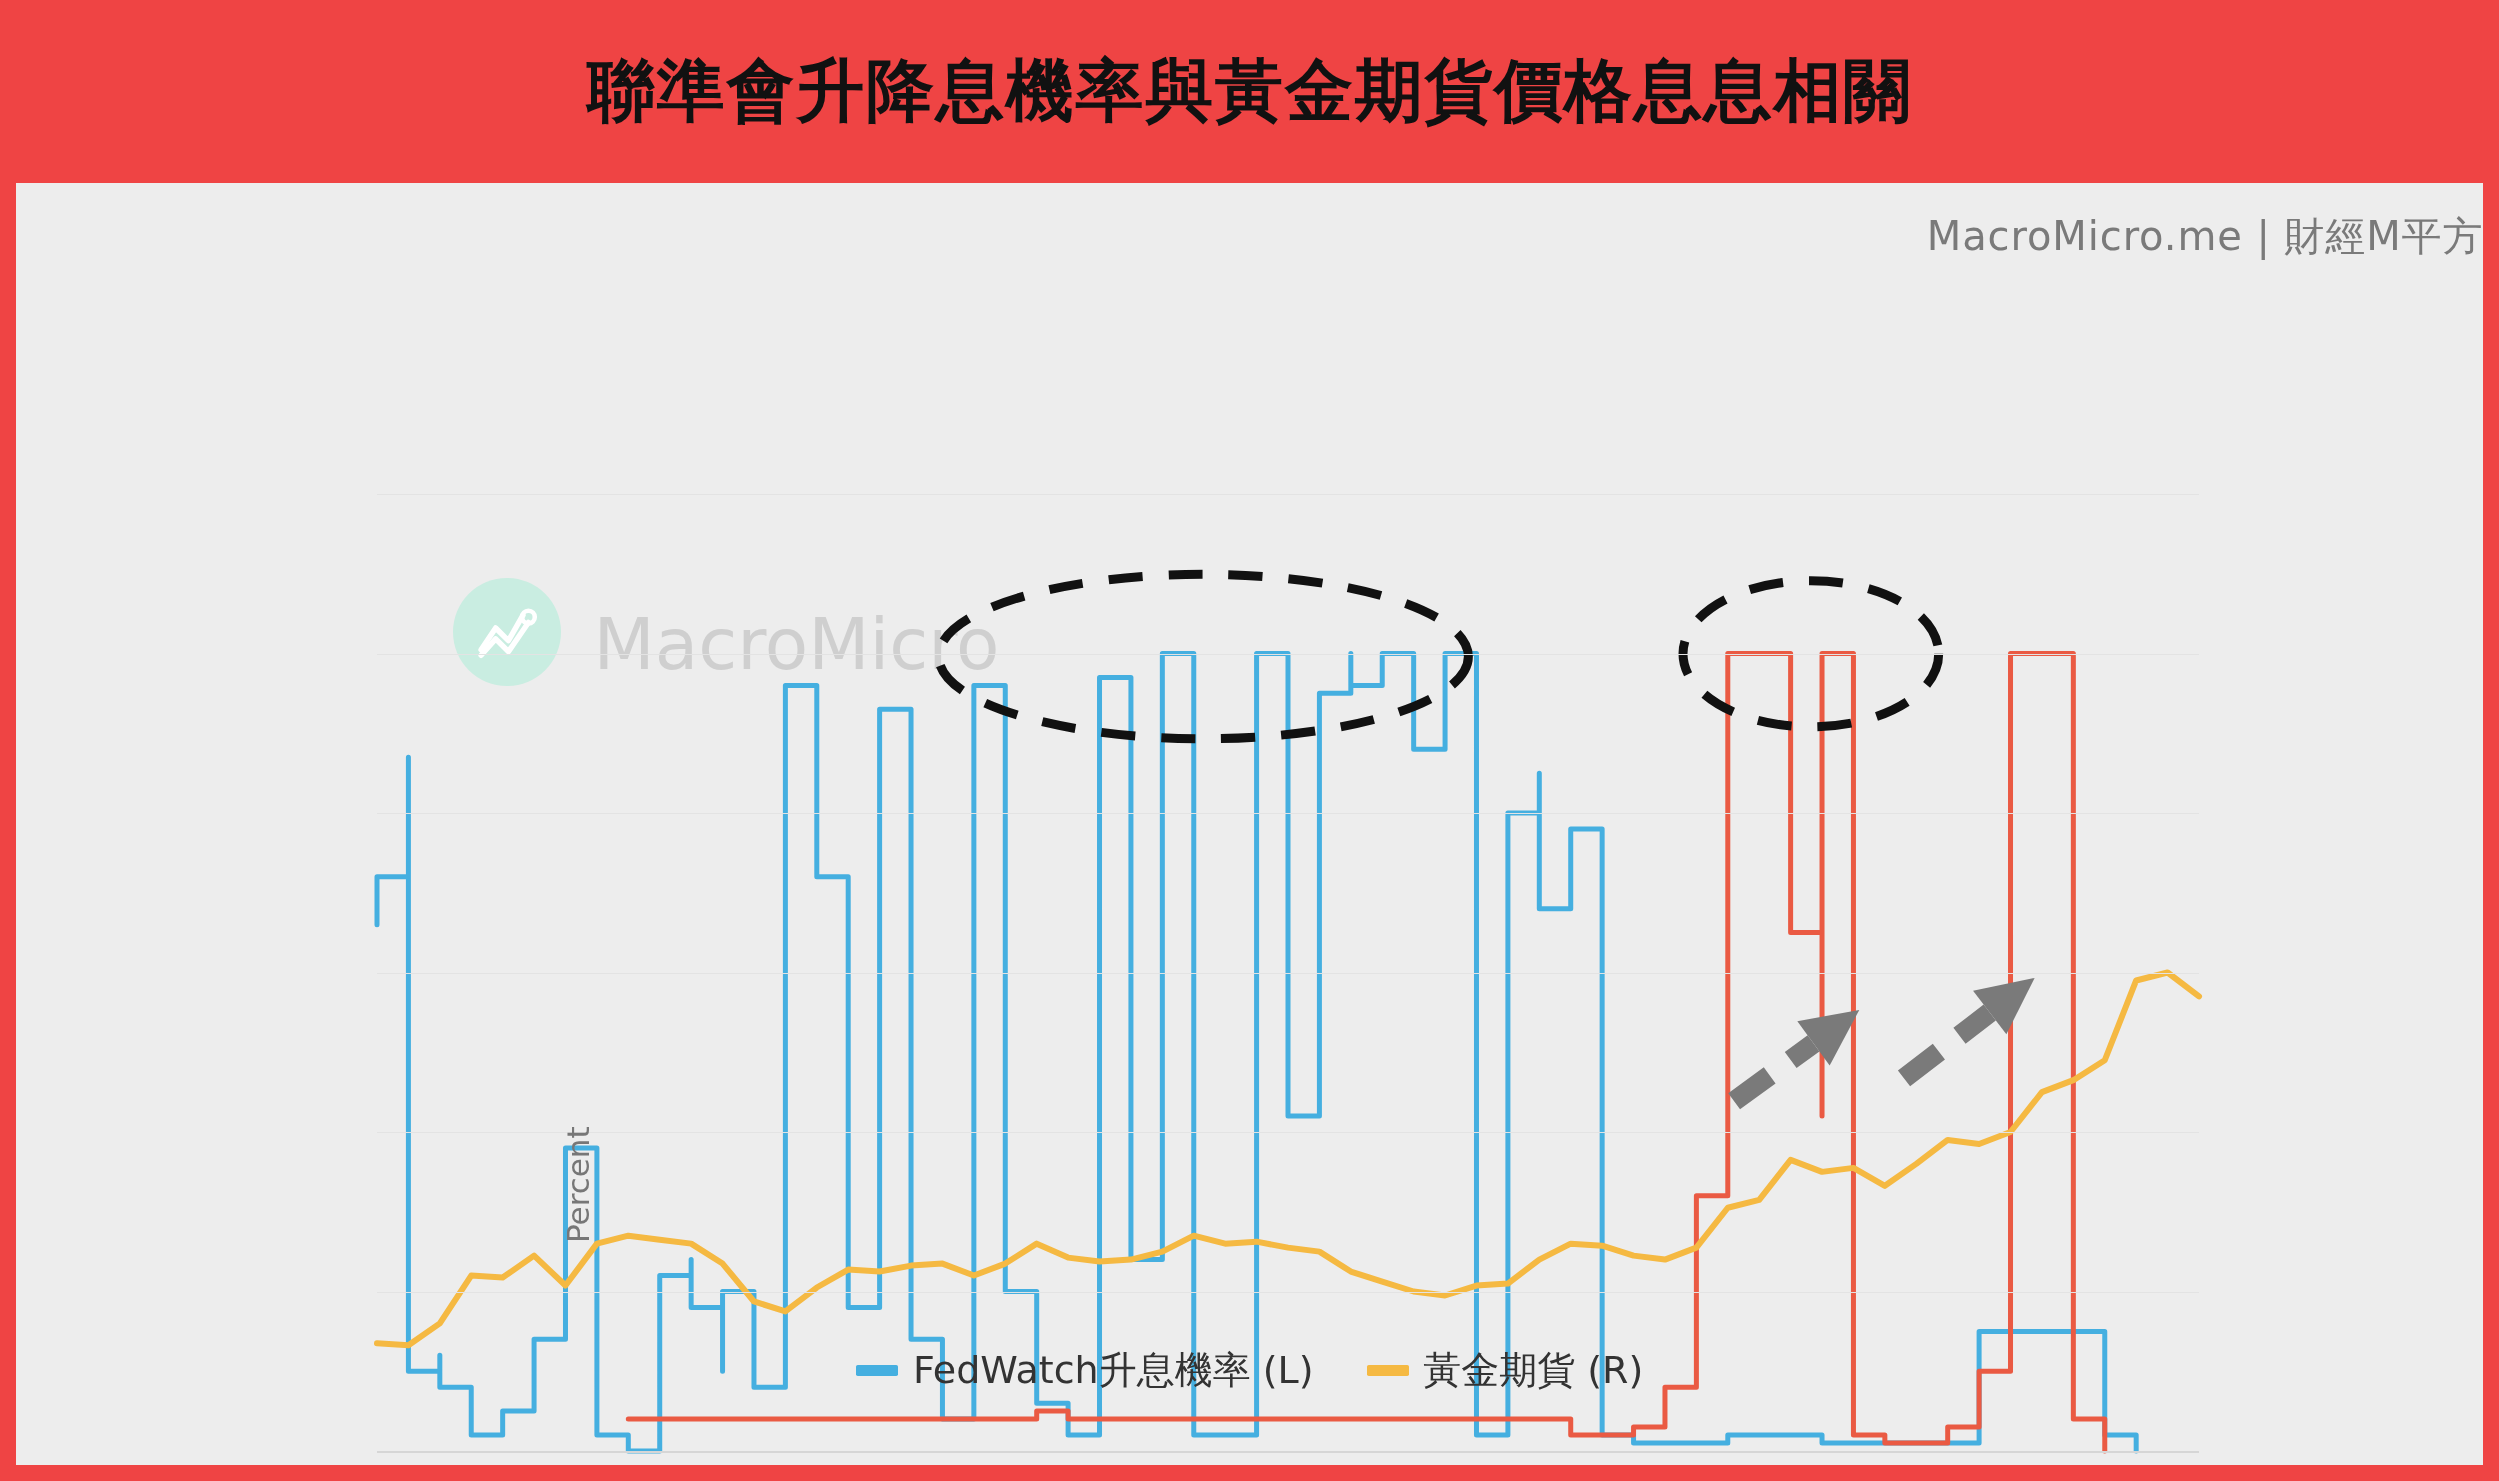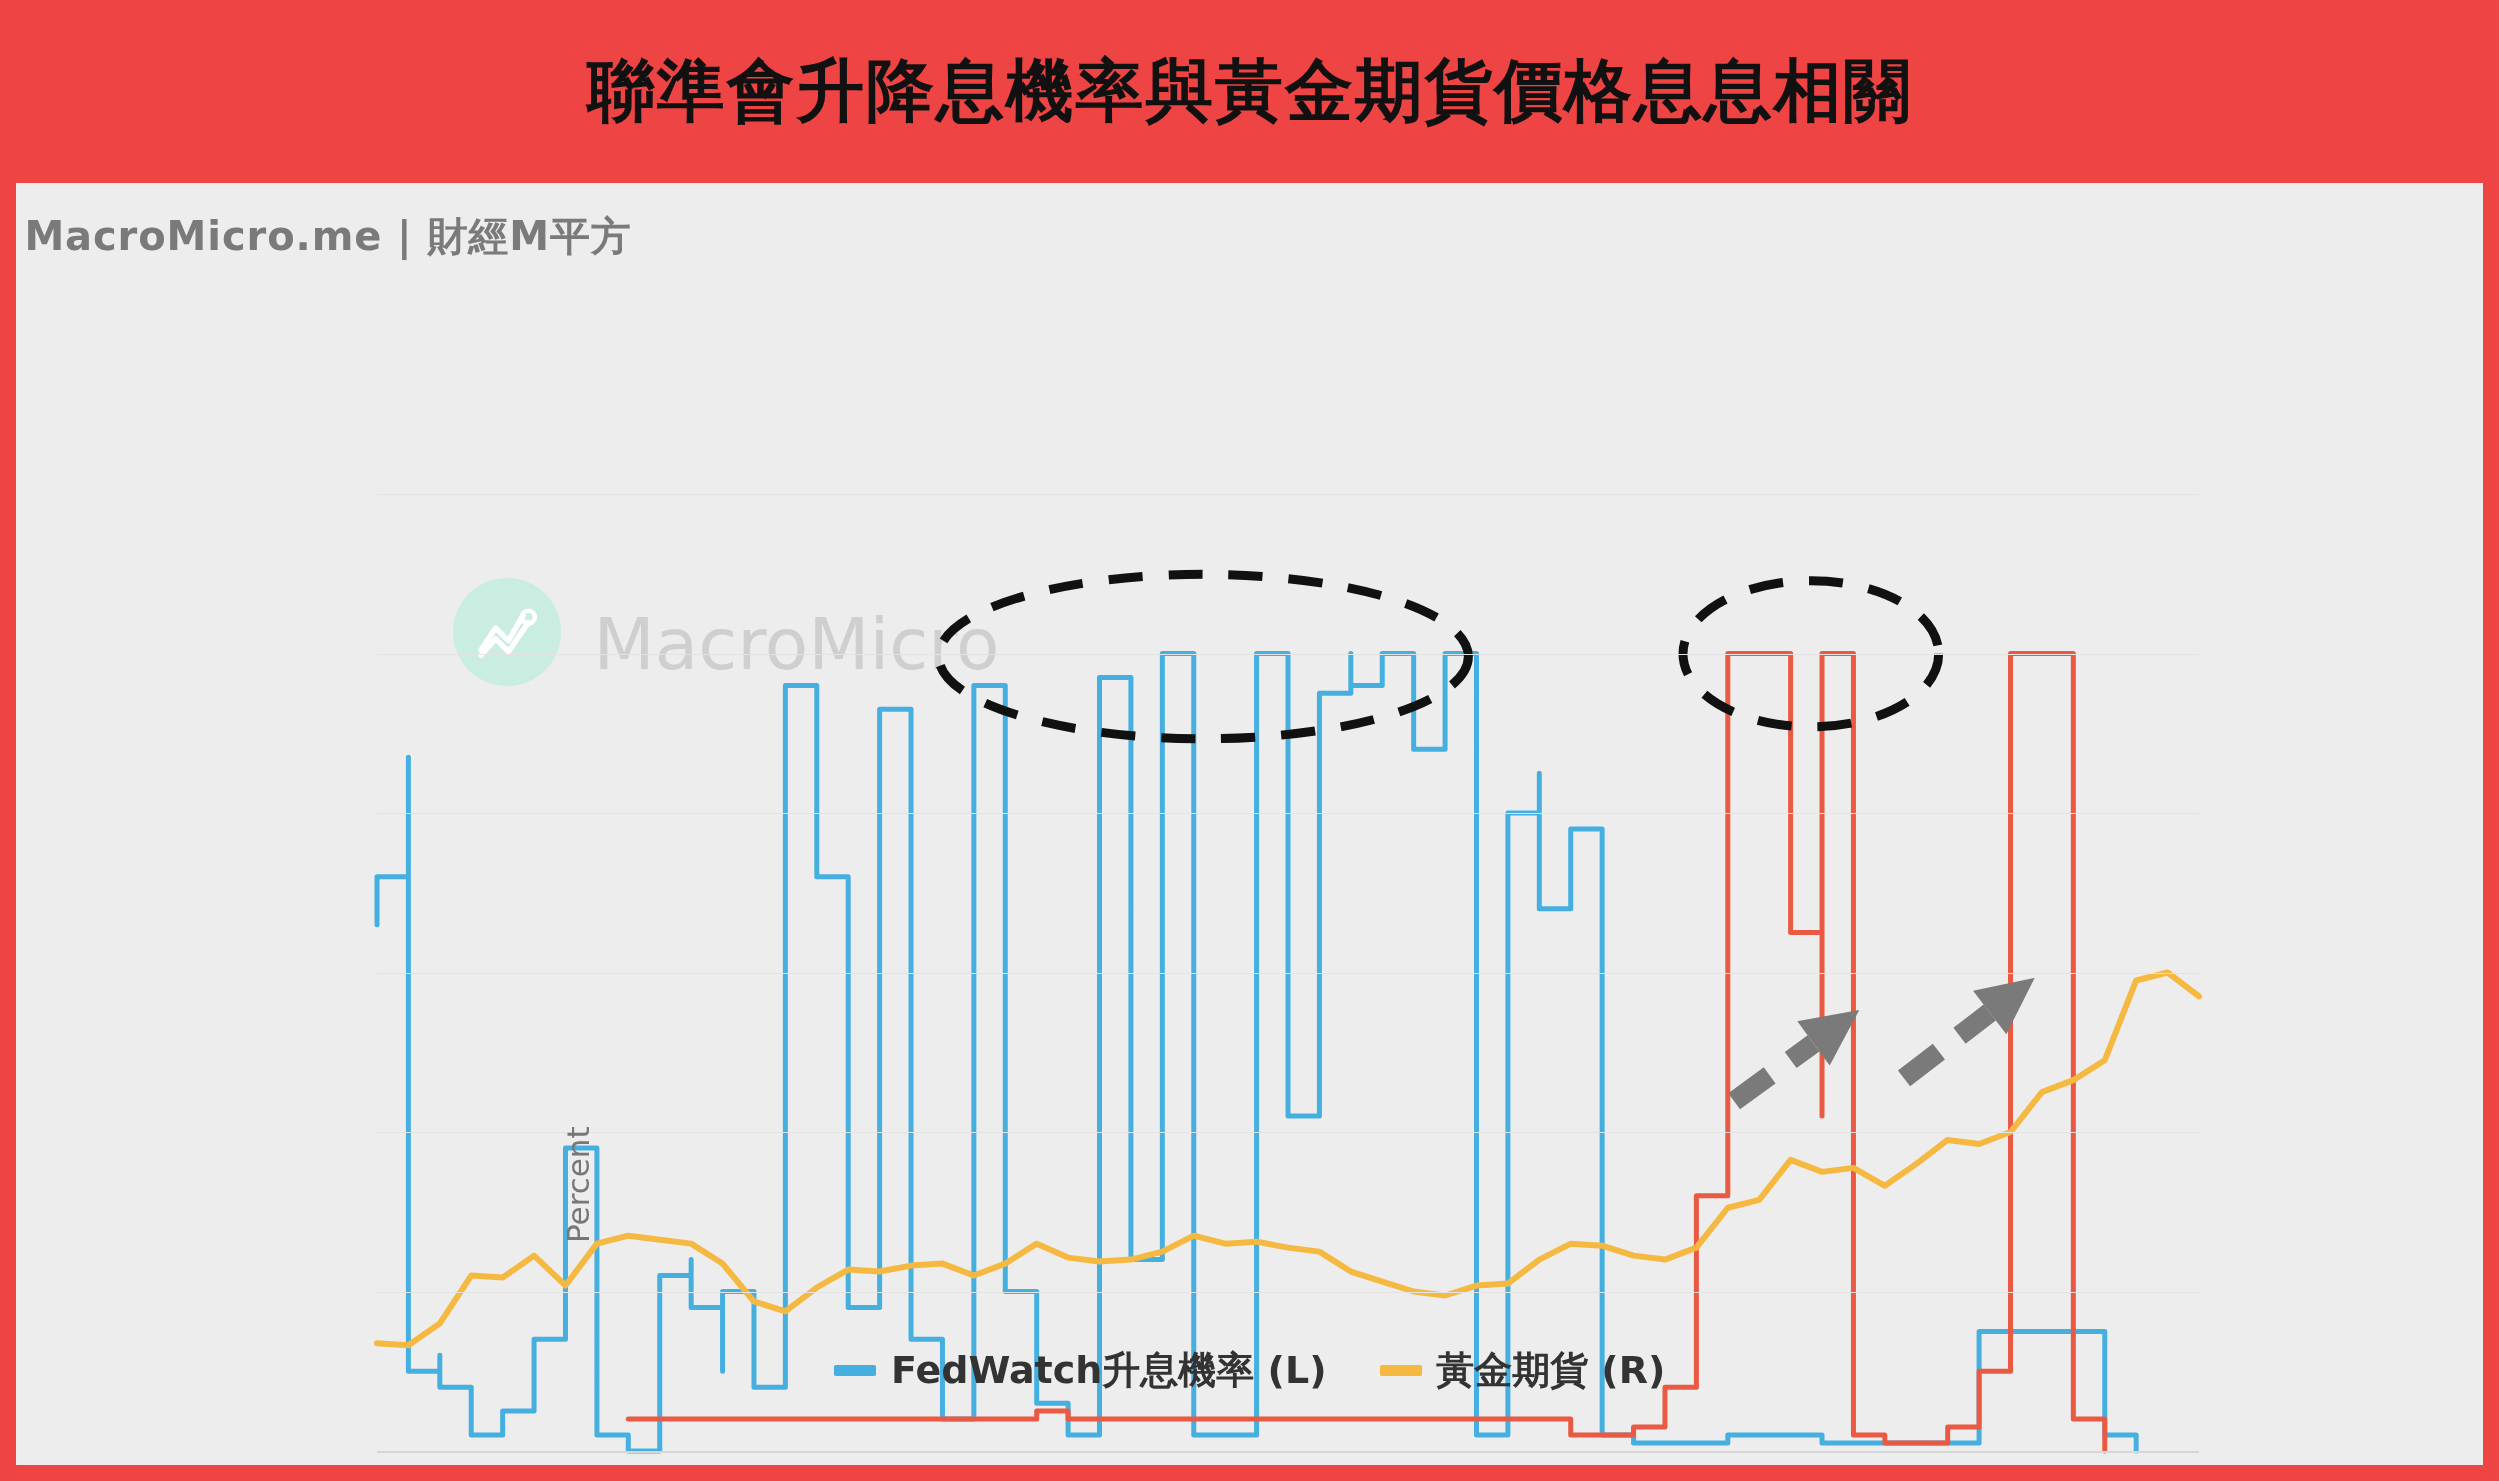--- a/index.html
+++ b/index.html
@@ -32,28 +32,27 @@
   
   #chart-card {
     position: absolute;
     left: 16.4px; top: 183px;
     width: 2467px; height: 1282px;
     background: #EDEDED;
   }
   
   #source-line {
     position: absolute;
-    left: 8px; top: 25.6px;
+    left: 0; top: 25.6px;
     width: 2467px;
-    text-align: left;
+    text-align: right;
     font-size: 40px;
     color: #7a7a7a;
     letter-spacing: 0.9px;
     font-family: "DejaVu Sans", "Liberation Sans", sans-serif;
-    font-weight: bold;
   }
   
   #plot-area {
     position: absolute;
     left: 361px; top: 311px;
     width: 1822px; height: 957px;
   }
   .gridline {
     position: absolute;
     left: 0; width: 1822px;
@@ -102,21 +101,21 @@
     position: absolute;
     left: 0; top: 1162px;
     width: 2467px;
     display: flex; align-items: center; justify-content: center;
     gap: 53px;
   }
   .legend-item { display: flex; align-items: center; gap: 14.6px; }
   .legend-swatch { width: 42px; height: 11px; border-radius: 1.8px; }
   .legend-label {
     font-size: 38px;
-    font-weight: 700;
+    font-weight: 400;
     color: #333333;
     white-space: nowrap;
     font-family: "DejaVu Sans", "Liberation Sans", sans-serif;
   }
   svg.overlay { position: absolute; left: 0; top: 0; overflow: visible; }
 </style>
 </head>
 <body>
 
 <div id="page">

